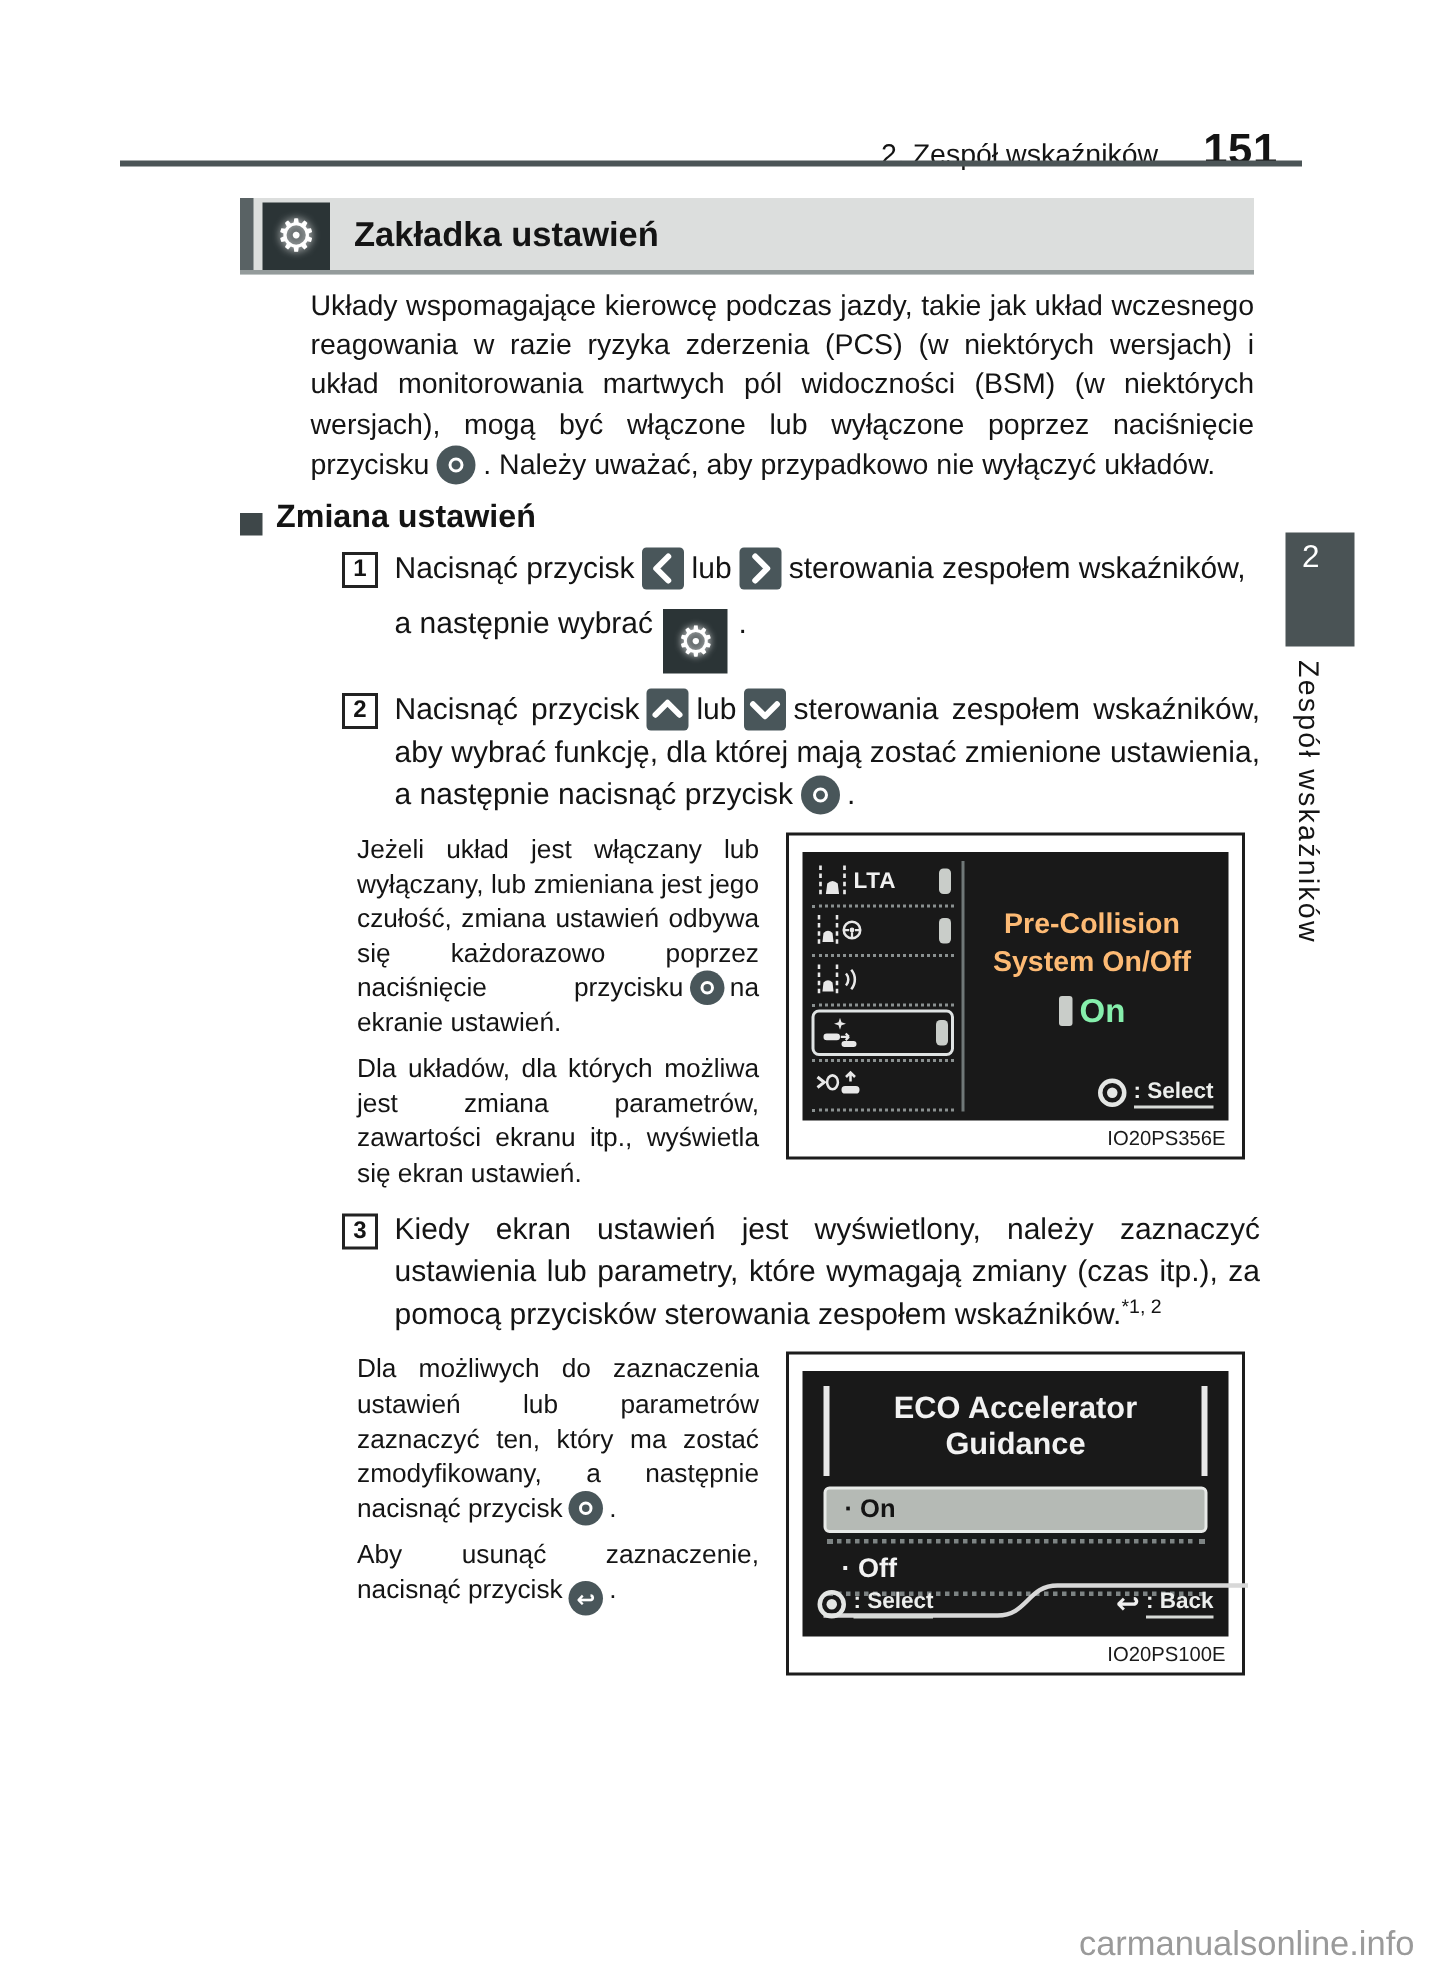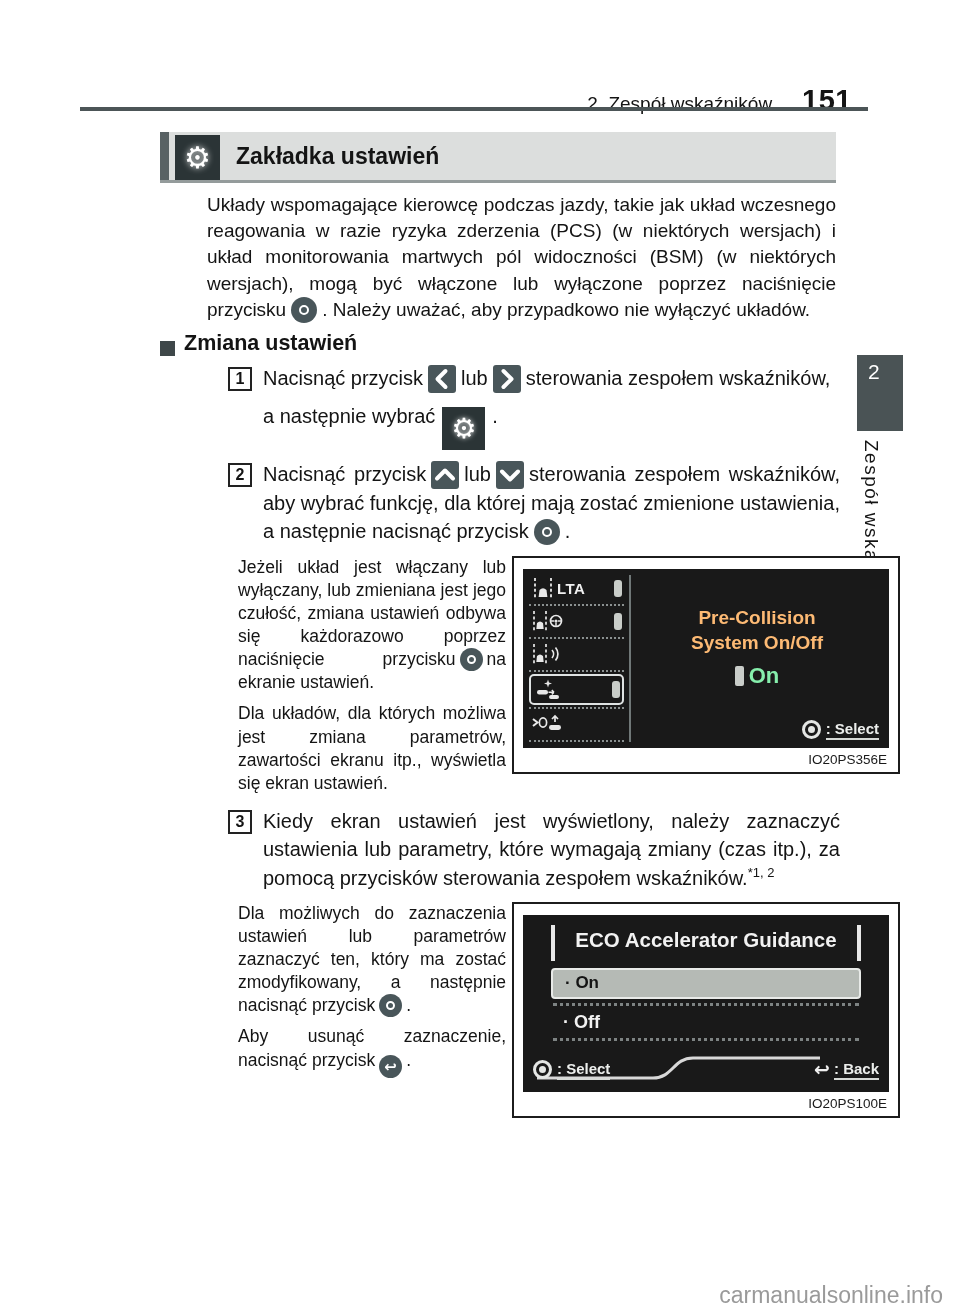--- a/index.html
+++ b/index.html
@@ -57,21 +57,21 @@
                  border:2px solid #fff; border-radius:50%; }
   .obtn.sm { width:23px; height:23px; vertical-align:-6px; margin:0 4px; }
   .obtn.sm::after { left:7px; top:7px; width:5px; height:5px; }
   .rbtn { display:inline-block; width:23px; height:23px; background:#49565a; border-radius:50%;
           vertical-align:-6px; margin:0 4px; text-align:center; }
   .rglyph { color:#fff; font-size:15px; line-height:23px; font-weight:bold; font-family:"DejaVu Sans", sans-serif; }
 
   .row { display:flex; margin-left:238px; margin-top:8px; }
   .txtcol { width:268px; font-size:17.5px; line-height:1.32; text-align:justify; }
   .txtcol p { margin:0 0 8px; }
-  .figcol { width:388px; margin-left:6px; }
+  .figcol { width:306px; margin-left:18px; }
   .figure { border:2px solid #1c1c1c; box-sizing:border-box; padding:11px 9px 0; background:#fff; }
   .screen { background:#191919; position:relative; box-sizing:border-box; }
   .figlabel { text-align:right; font-size:13.5px; padding:4px 2px 5px; color:#1a1a1a; }
 
   
   .f1 { height:179px; display:flex; padding:6px; }
   .f1side { width:102px; border-right:2px solid #707878; padding-right:5px; display:flex;
             flex-direction:column; justify-content:space-between; box-sizing:border-box; }
   .f1row { display:flex; align-items:center; height:27px; padding:0 2px; }
   .f1row.selected { border:2px solid #dfe3e3; border-radius:5px; }
@@ -86,21 +86,21 @@
   .vpill { width:9px; height:20px; background:#c9cdc9; border-radius:2px; }
   .f1on { color:#86efac; font-weight:bold; font-size:22px; }
   .f1select { position:absolute; right:4px; bottom:2px; display:flex; align-items:center; gap:5px; }
   .selring { width:19px; height:19px; border:3px solid #e4e6e4; border-radius:50%; position:relative;
              display:inline-block; box-sizing:border-box; }
   .selring::after { content:""; position:absolute; left:3px; top:3px; width:7px; height:7px;
                     background:#e4e6e4; border-radius:50%; }
   .seltxt { color:#eceeec; font-weight:bold; font-size:15px; border-bottom:2px solid #d7dad7; padding-bottom:1px; }
 
   
-  .f2 { height:177px; padding:8px 28px; }
+  .f2 { height:177px; padding:8px 14px; }
   .f2title { margin:2px 0 7px; text-align:center; color:#f2f2f2; font-weight:bold; font-size:20.5px;
              border-left:4px solid #e8e8e8; border-right:4px solid #e8e8e8; padding:3px 0 9px; }
   .f2on { background:#b5bab5; color:#141414; font-weight:bold; font-size:17px; border:2px solid #e8eae8;
           border-radius:4px; padding:3px 12px 4px; margin-bottom:4px; }
   .dotline2 { border-top:3px dotted #7d8383; margin:2px 2px 5px; }
   .f2off { color:#f2f2f2; font-weight:bold; font-size:18px; padding:1px 12px 3px; }
   .f2curve { position:absolute; left:12px; bottom:12px; width:287px; height:26px; }
   .f2select { position:absolute; left:10px; bottom:12px; display:flex; gap:5px; align-items:center; }
   .f2back { position:absolute; right:10px; bottom:12px; display:flex; gap:4px; align-items:center; }
   .backarrow { color:#f0f0f0; font-weight:bold; font-size:19px; line-height:1; font-family:"DejaVu Sans", sans-serif; }

